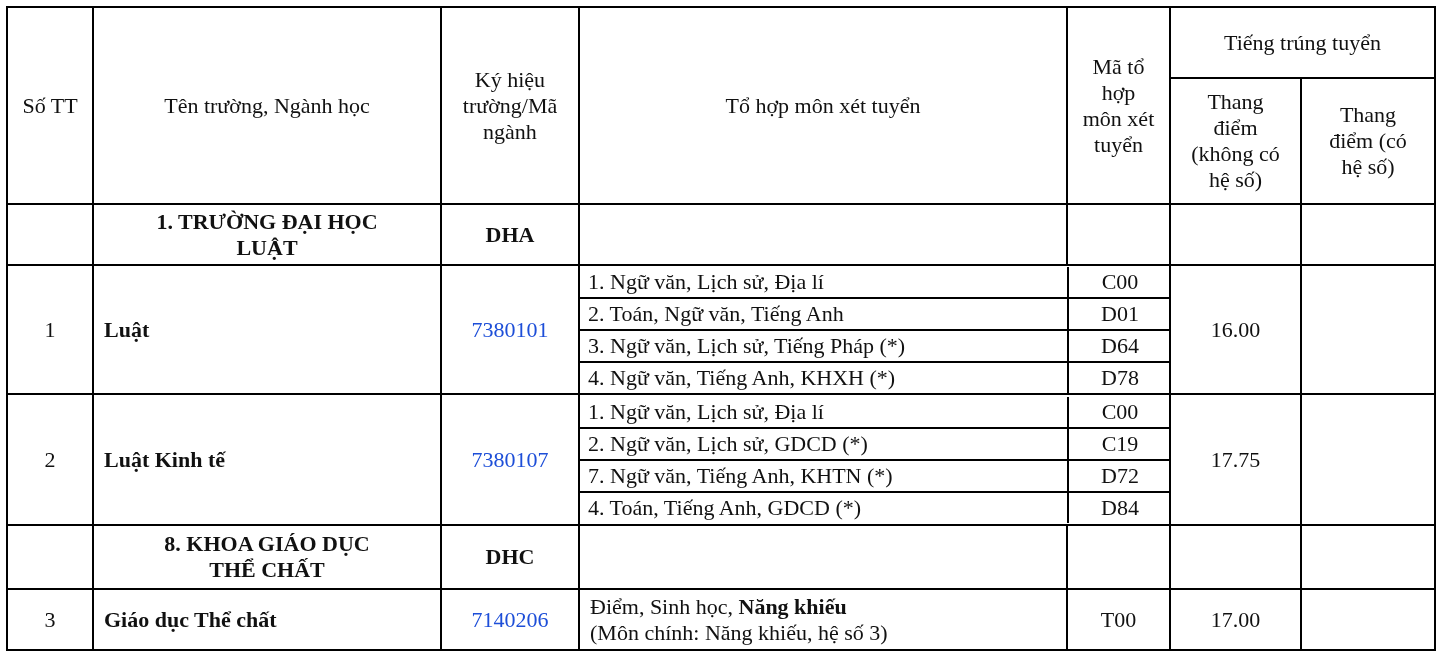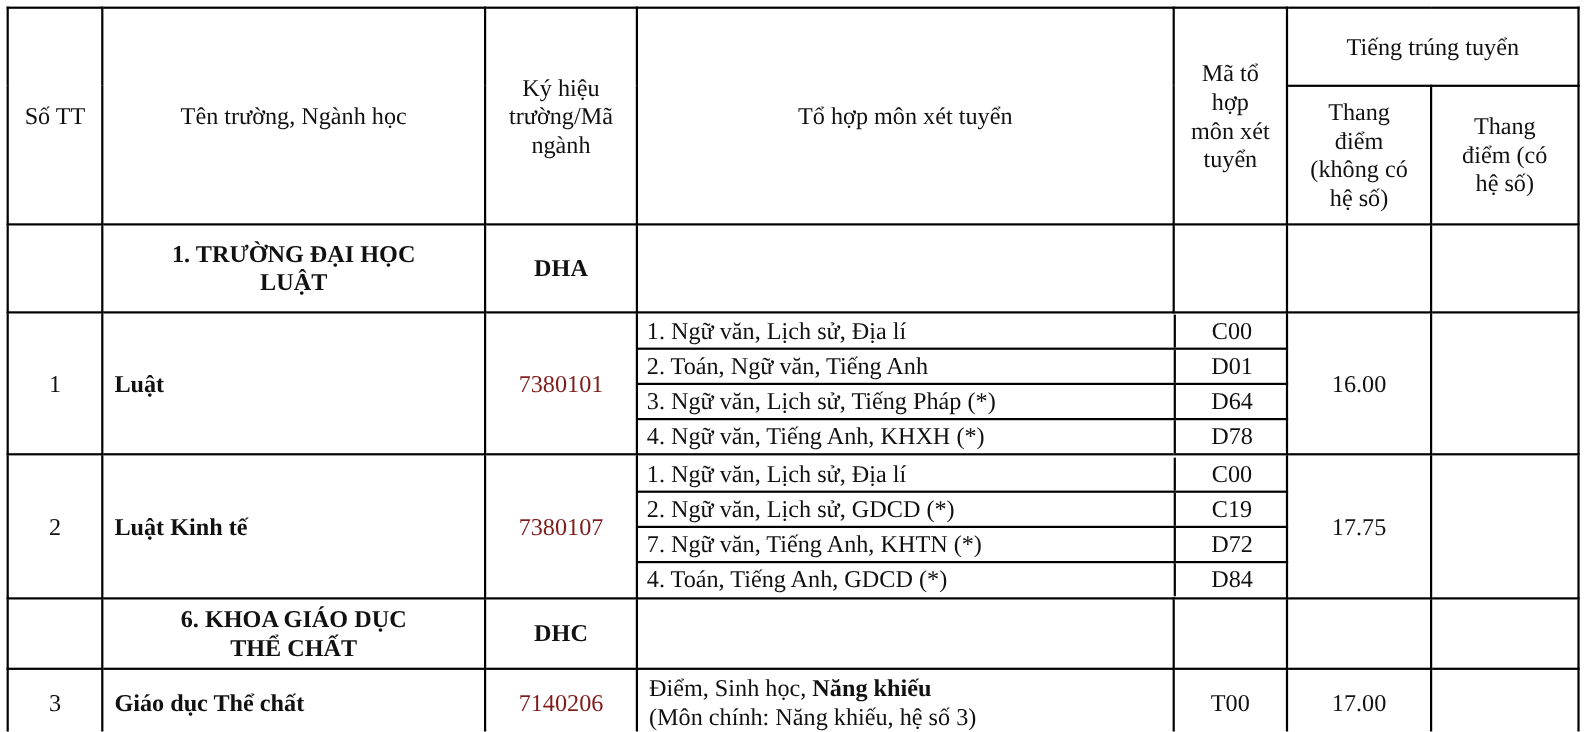--- a/index.html
+++ b/index.html
@@ -5,21 +5,21 @@
   html, body { margin:0; padding:0; background:#ffffff; }
   body { width:1443px; height:665px; overflow:hidden; position:relative;
          font-family:"Liberation Serif", "DejaVu Serif", serif; color:#111; }
   table.main { position:absolute; left:6px; top:6px; border-collapse:collapse;
                table-layout:fixed; width:1428px; }
   table.main td, table.main th { border:2.5px solid #000; padding:0; font-weight:normal;
                font-size:22px; line-height:26px; text-align:center; vertical-align:middle; }
   .hdr td, .hdr th { font-size:22px; }
   .bold { font-weight:bold !important; }
   .left { text-align:left !important; padding-left:10px !important; }
-  .grey { color:#7f1d1d; }
+  .grey { color:#1d4ed8; }
   .sub { border-collapse:collapse; width:100%; height:100%; table-layout:fixed; }
   .sub td { border:none !important; border-bottom:2px solid #000 !important; height:30px;
             font-size:22px; line-height:28px; }
   .sub tr:last-child td { border-bottom:none !important;font-family:Liberation Serif, serif; }
   .sub td.cmb { text-align:left; padding-left:8px; }
   td.cellsub { padding:0 !important; }
 </style>
 </head>
 <body>
 
@@ -59,21 +59,21 @@
       <span>(không có</span><br>
       <span>hệ số)</span>
     </th>
     <th>
       <span>Thang</span><br>
       <span>điểm (có</span><br>
       <span>hệ số)</span>
     </th>
   </tr>
 
-  <tr style="height:80px">
+  <tr style="height:61px">
     <td></td>
     <td class="bold">
       <span>1. TRƯỜNG ĐẠI HỌC</span><br>
       <span>LUẬT</span>
     </td>
     <td class="bold">DHA</td>
     <td></td>
         <td></td>
     <td></td>
         <td></td>
@@ -143,21 +143,21 @@
       </tbody>
           </table>
     </td>
     <td>17.75</td>
     <td></td>
   </tr>
 
   <tr style="height:64px">
     <td></td>
     <td class="bold">
-      <span>6. KHOA GIÁO DỤC</span><br>
+      <span>8. KHOA GIÁO DỤC</span><br>
       <span>THỂ CHẤT</span>
     </td>
     <td class="bold">DHC</td>
     <td></td>
         <td></td>
     <td></td>
         <td></td>
   </tr>
 
   <tr style="height:61px">

